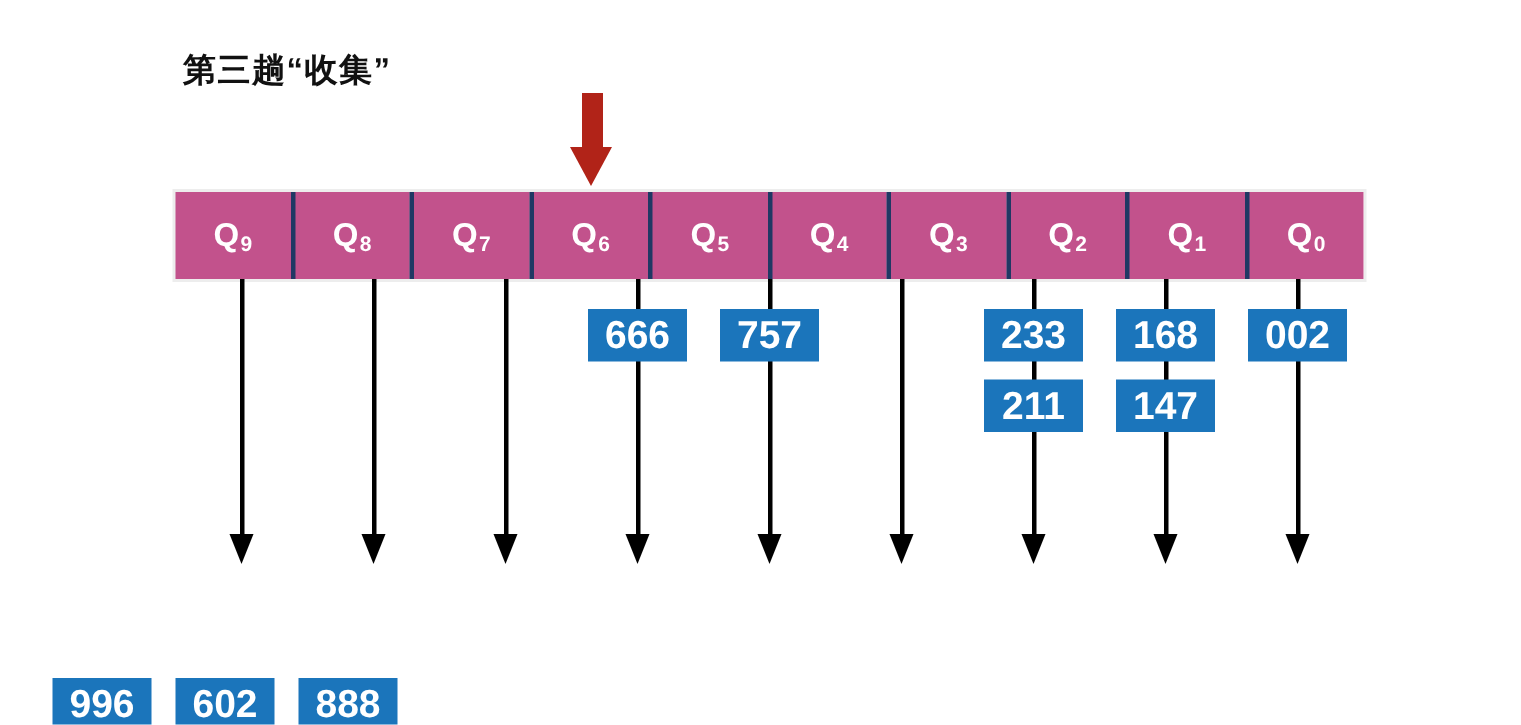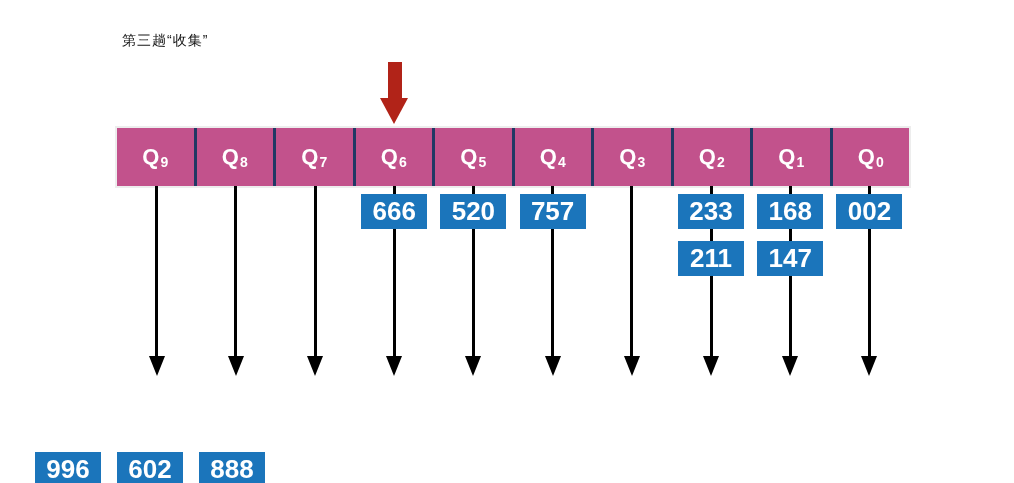--- a/index.html
+++ b/index.html
@@ -16,22 +16,22 @@
     width: 1014px;
     height: 483px;
     background: #ffffff;
     font-family: "Liberation Sans", sans-serif;
     overflow: hidden;
   }
   .title {
     position: absolute;
     left: 122px;
     top: 32px;
-    font-size: 14px;
-    font-weight: normal;
+    font-size: 22px;
+    font-weight: bold;
     color: #111111;
     letter-spacing: 1px;
   }
   
   .pointer { position: absolute; left: 0; top: 0; }
   .pointer .shaft {
     position: absolute;
     left: 388px; top: 62px;
     width: 14px; height: 37px;
     background: var(--pointer_arrow);
@@ -82,21 +82,21 @@
     position: absolute;
     left: 50%; top: 170px;
     transform: translateX(-50%);
     width: 0; height: 0;
     border-left: 8px solid transparent;
     border-right: 8px solid transparent;
     border-top: 20px solid var(--flow_arrow);
   }
   .stack {
     position: absolute;
-    left: 50%; top: 8px;
+    left: 50%; top: 20px;
     transform: translateX(-50%);
     display: flex;
     flex-direction: column;
     gap: 12px;
     z-index: 2;
   }
   .vbox {
     width: 66px; height: 35px;
     background: var(--box_fill);
     color: #ffffff;
@@ -186,27 +186,20 @@
       <div class="flow-line"></div>
       <div class="flow-head"></div>
       <div class="stack">
         <div class="vbox">666</div>
       </div>
     </div>
     <div class="col">
       <div class="flow-line"></div>
       <div class="flow-head"></div>
       <div class="stack">
-        <div class="vbox">520</div>
-      </div>
-    </div>
-    <div class="col">
-      <div class="flow-line"></div>
-      <div class="flow-head"></div>
-      <div class="stack">
         <div class="vbox">757</div>
       </div>
     </div>
     <div class="col">
       <div class="flow-line"></div>
       <div class="flow-head"></div>
     </div>
     <div class="col">
       <div class="flow-line"></div>
       <div class="flow-head"></div>

